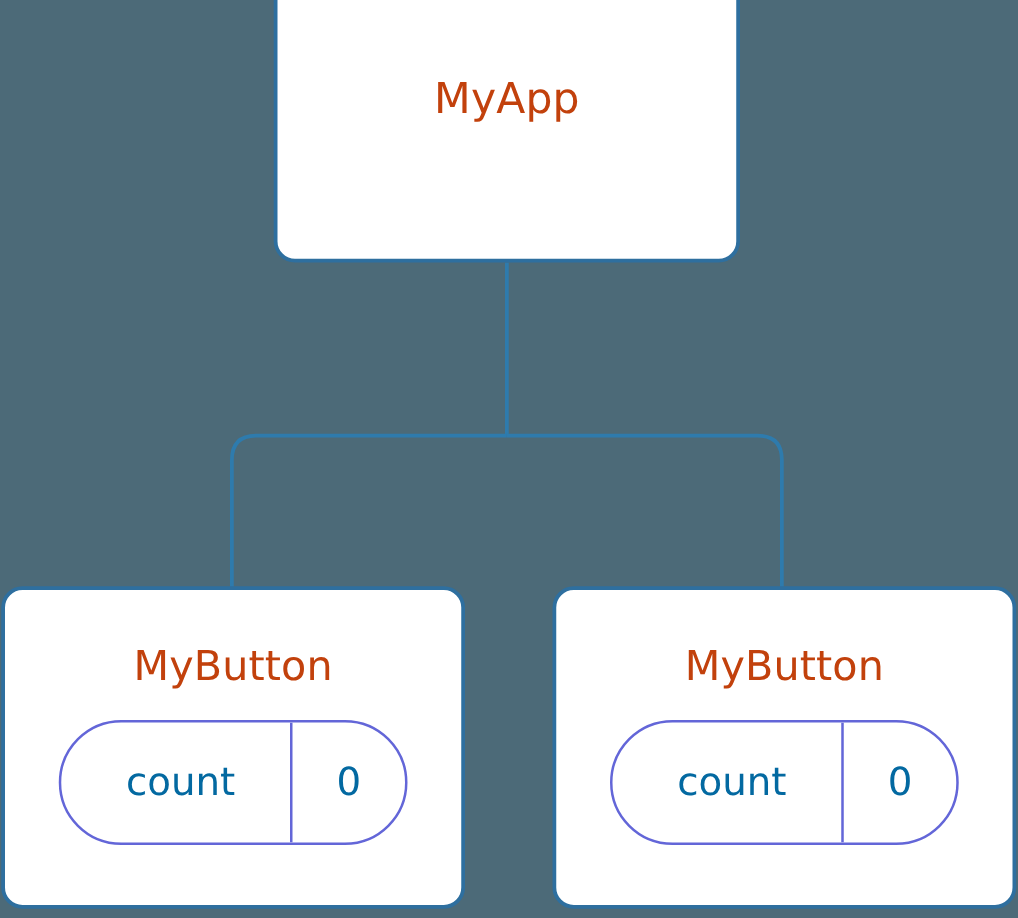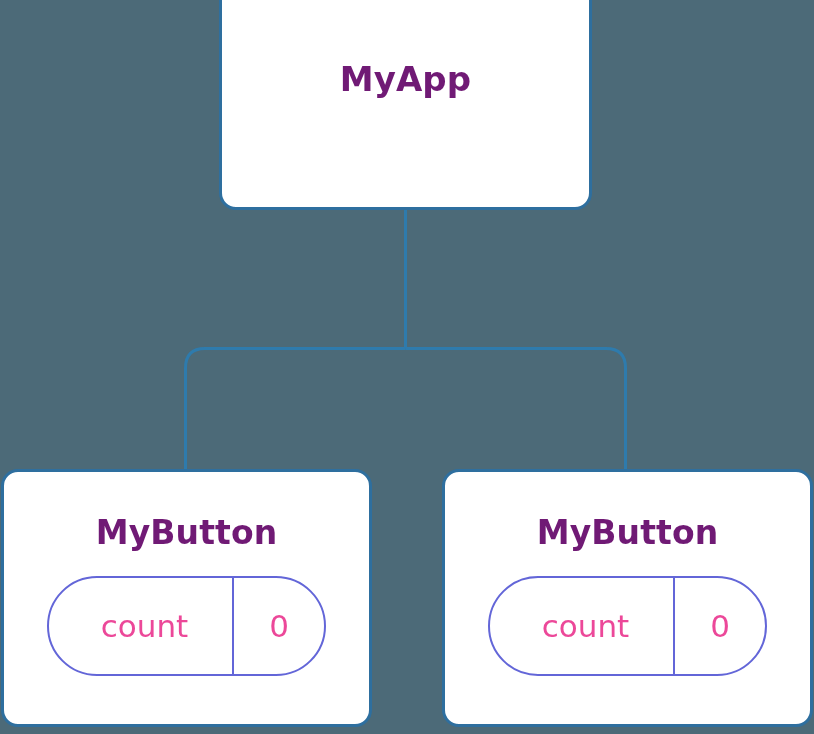--- a/index.html
+++ b/index.html
@@ -63,26 +63,26 @@
   #node-mybutton-1 {
     left: 442px;
     top: 469px;
     width: 371px;
     height: 258px;
     justify-content: flex-start;
     padding-top: 44px;
   }
 
   .node-title {
-    color: #701a75;
+    color: #c2410c;
     font-size: 33px;
     line-height: 1;
     letter-spacing: 0.1px;
     white-space: nowrap;
-    font-weight: 700;
+    font-weight: 400;
     text-align: right;
   }
 
   #node-myapp .node-title {
     font-size: 34px;
   }
 
   
   .state-pill {
     margin-top: 27px;
@@ -94,21 +94,21 @@
     align-items: stretch;
     background: #ffffff;
     overflow: hidden;
   }
 
   .pill-key,
   .pill-value {
     display: flex;
     align-items: center;
     justify-content: center;
-    color: #ec4899;
+    color: #0369a1;
     font-size: 31px;
     line-height: 1;
     white-space: nowrap;
   }
 
   .pill-key {
     width: 175px;
     padding-left: 8px;
   }
 

